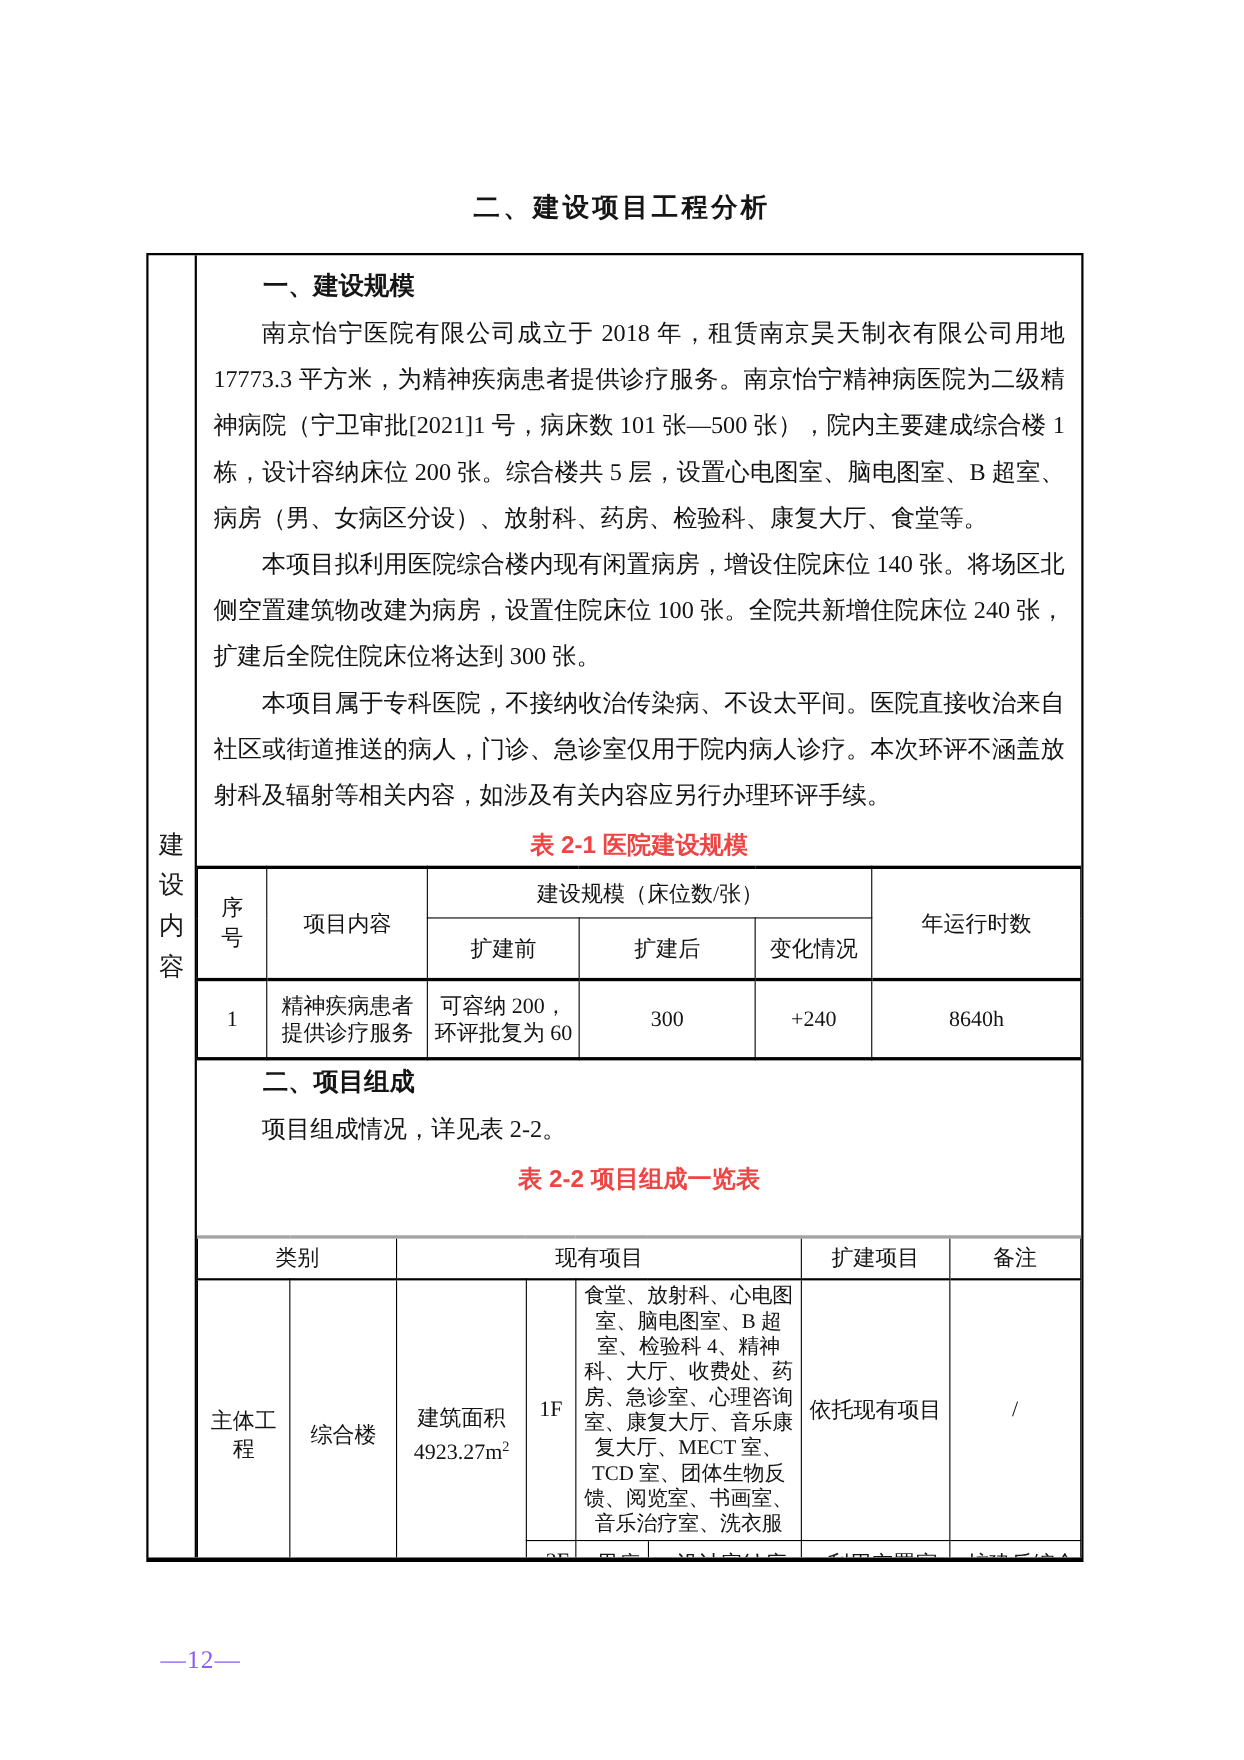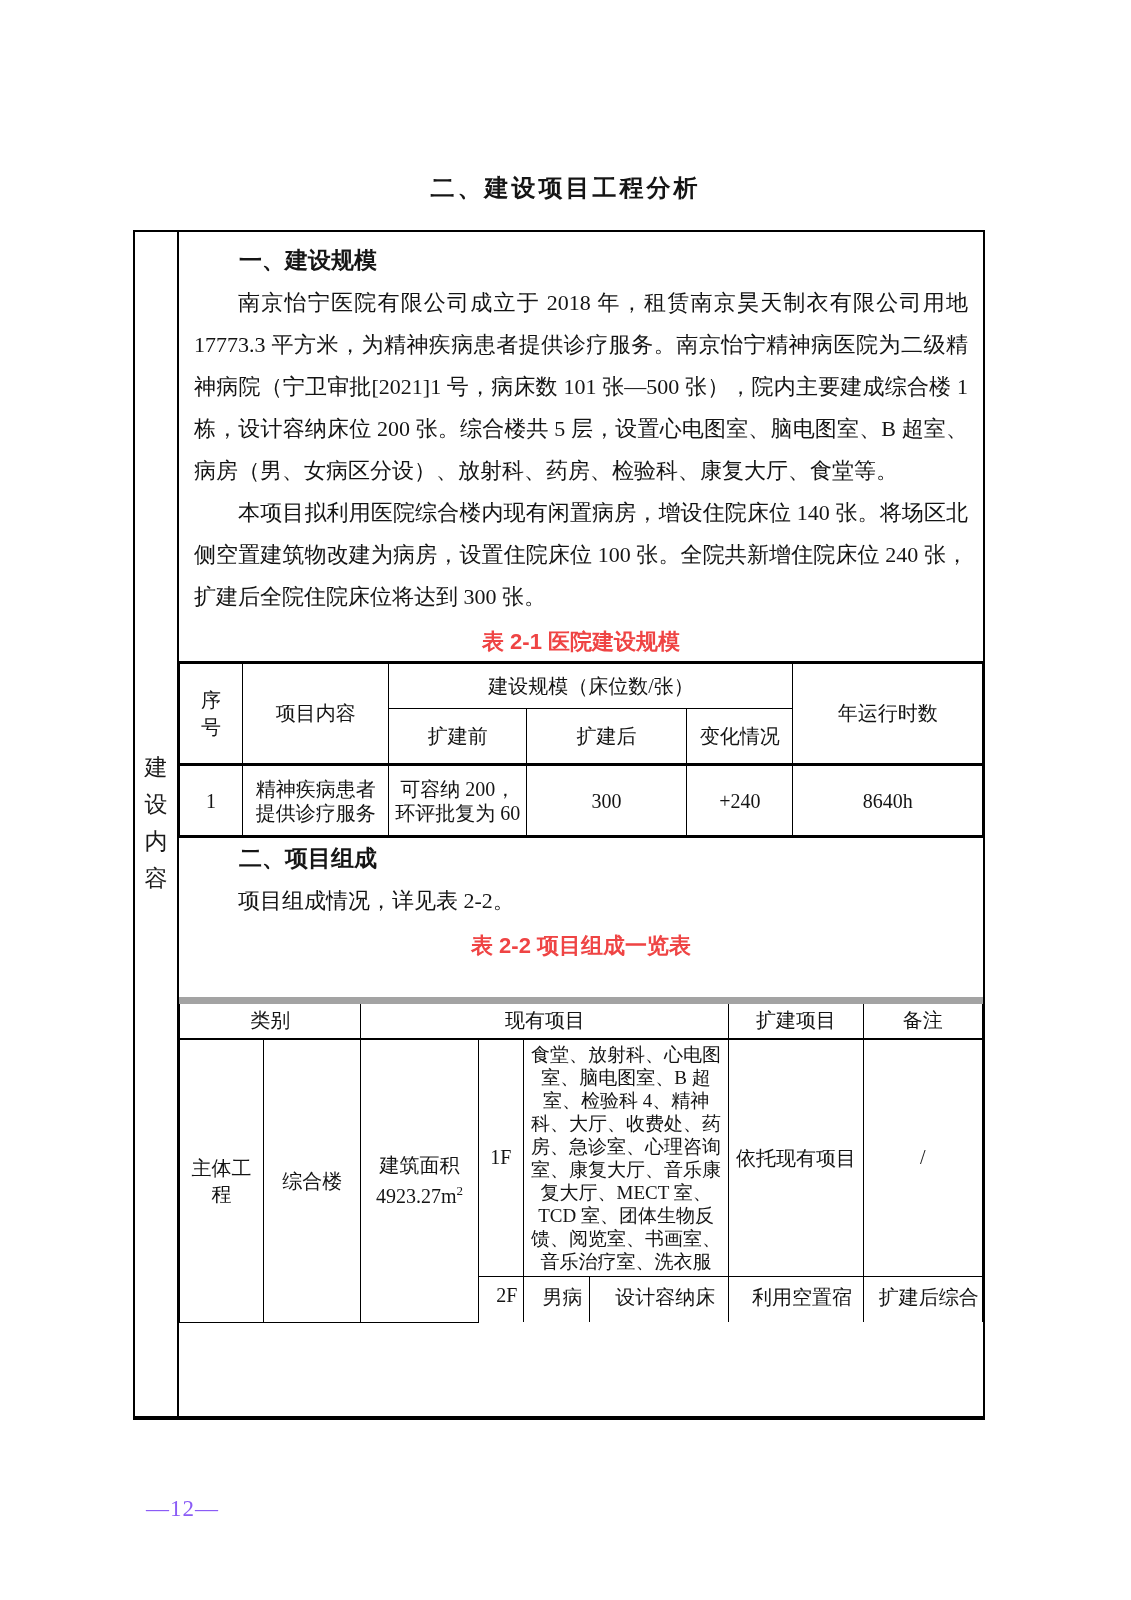--- a/index.html
+++ b/index.html
@@ -42,21 +42,21 @@
   .side-col .vtext {
     width: 1.05em;
     font-size: 23px;
     line-height: 1.6;
     word-break: break-all;
     text-align: center;
     color: #1a1a1a;
   }
   .main-col { flex: 1 1 auto; padding-top: 8px; overflow: hidden; }
   .sec-heading {
-    font-family: Liberation Sans, sans-serif;
+    font-family: Liberation Serif, serif;
     font-weight: bold;
     font-size: 23px;
     line-height: 32px;
     margin: 4px 14px 6px 14px;
     text-indent: 2em;
     color: #151515;
   }
   .body-p {
     margin: 0 15px;
     font-size: 22px;
@@ -86,21 +86,21 @@
     font-weight: normal;
     padding: 2px 3px;
     color: #141414;
     overflow: hidden;
   }
   .t1 { border-top: 3px solid #000; border-bottom: 3px solid #000; }
   .t1 tr.t1-head1 th { height: 46px; }
   .t1 tr.t1-head2 th { height: 56px; }
   .t1 tr.t1-data td { border-top: 3px solid #000; height: 72px; line-height: 24px; }
   .stack { display: inline-block; width: 1.1em; word-break: break-all; line-height: 1.35; }
-  .t2 { border-top: 7px solid #a3a3a3; margin-top: 36px; }
+  .t2 { border-top: 3px solid #a3a3a3; margin-top: 36px; }
   .t2 tr.t2-head td { height: 38px; border-bottom: 2px solid #000; }
   .t2 tr:last-child td { border-bottom: 0; padding-left: 15px; }
   .t2 td.rooms-cell {
     font-size: 19px;
     line-height: 23px;
     padding: 3px 4px;
     text-align: center;
     font-family: Liberation Serif, serif;
   }
   .t2 tr.t2-row2f td { height: 46px; vertical-align: top; padding-top: 7px; }
@@ -127,20 +127,21 @@
     <div class="side-col">
       <div class="vtext">建设内容</div>
     </div>
 
     <div class="main-col">
 
       <div class="sec-heading">一、建设规模</div>
 
       <p class="body-p">南京怡宁医院有限公司成立于 2018 年，租赁南京昊天制衣有限公司用地 17773.3 平方米，为精神疾病患者提供诊疗服务。南京怡宁精神病医院为二级精神病院（宁卫审批[2021]1 号，病床数 101 张—500 张），院内主要建成综合楼 1 栋，设计容纳床位 200 张。综合楼共 5 层，设置心电图室、脑电图室、B 超室、病房（男、女病区分设）、放射科、药房、检验科、康复大厅、食堂等。</p>
       <p class="body-p">本项目拟利用医院综合楼内现有闲置病房，增设住院床位 140 张。将场区北侧空置建筑物改建为病房，设置住院床位 100 张。全院共新增住院床位 240 张，扩建后全院住院床位将达到 300 张。</p>
+      <p class="body-p">本项目属于专科医院，不接纳收治传染病、不设太平间。医院直接收治来自社区或街道推送的病人，门诊、急诊室仅用于院内病人诊疗。本次环评不涵盖放射科及辐射等相关内容，如涉及有关内容应另行办理环评手续。</p>
 
       <div class="tbl-caption">表 2-1 医院建设规模</div>
 
       <table class="t1">
         <colgroup>
           <col style="width:63px">
             <col style="width:146px">
             <col style="width:137px">
           <col style="width:160px">
             <col style="width:106px">

